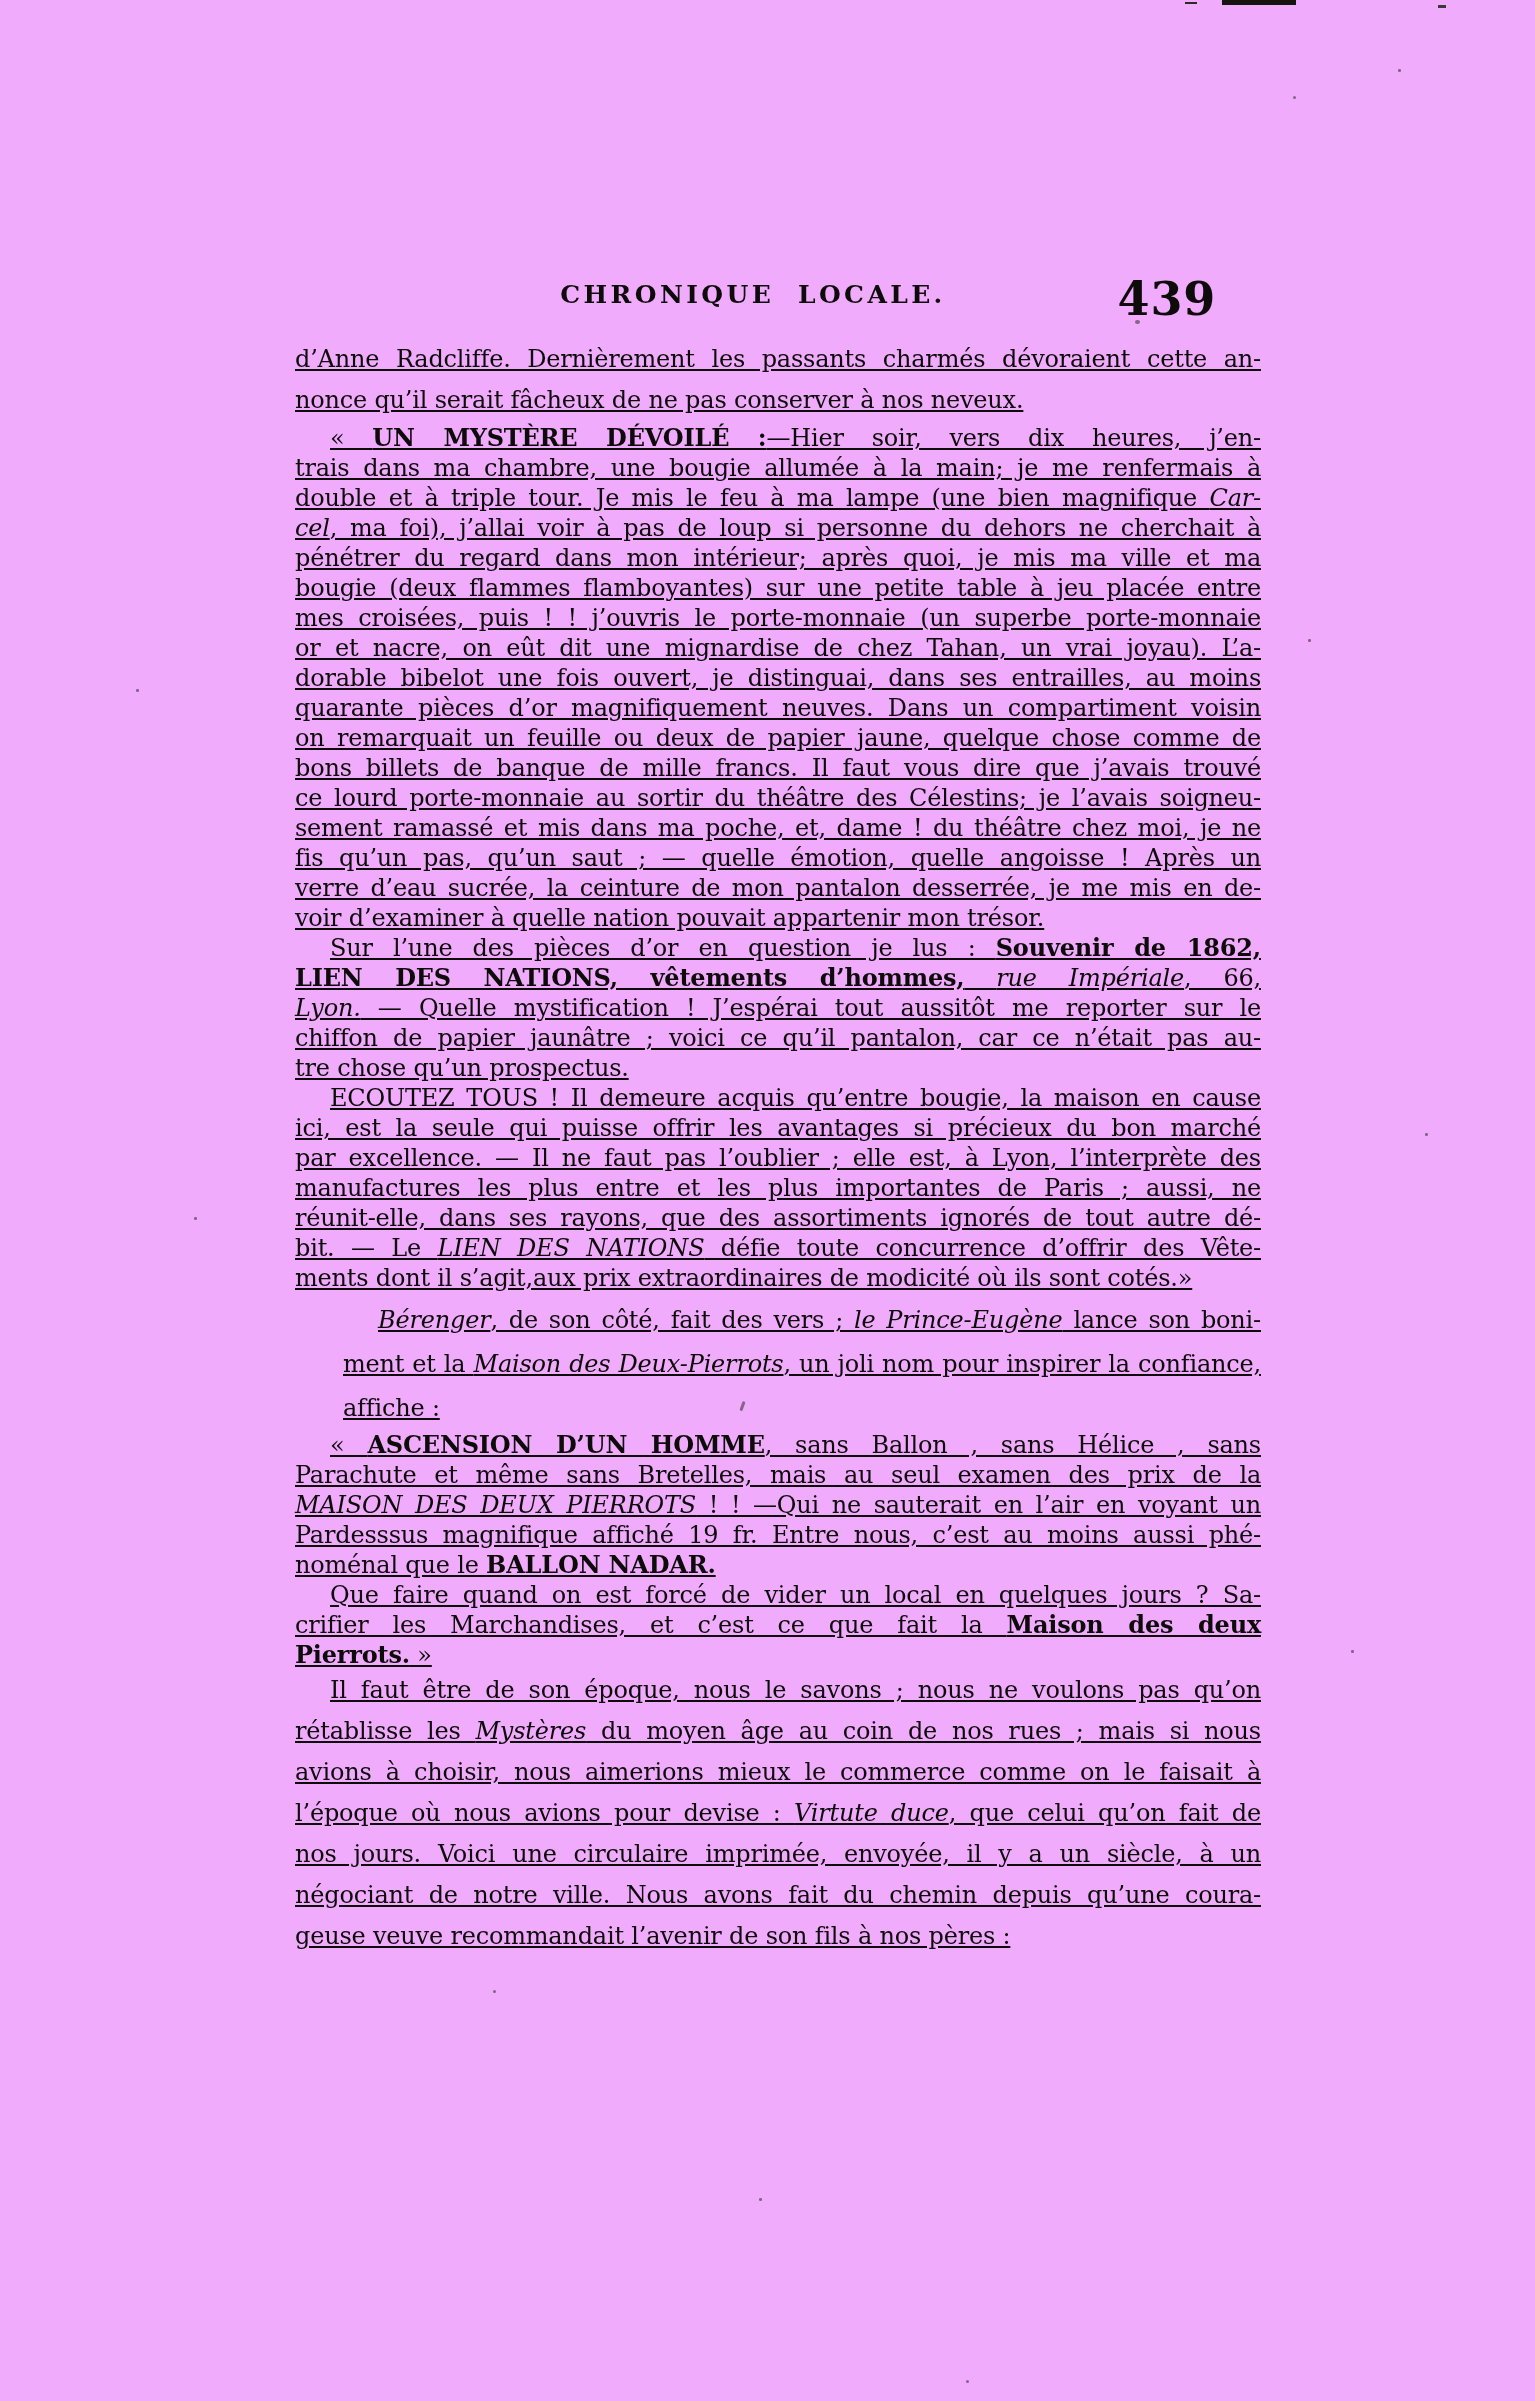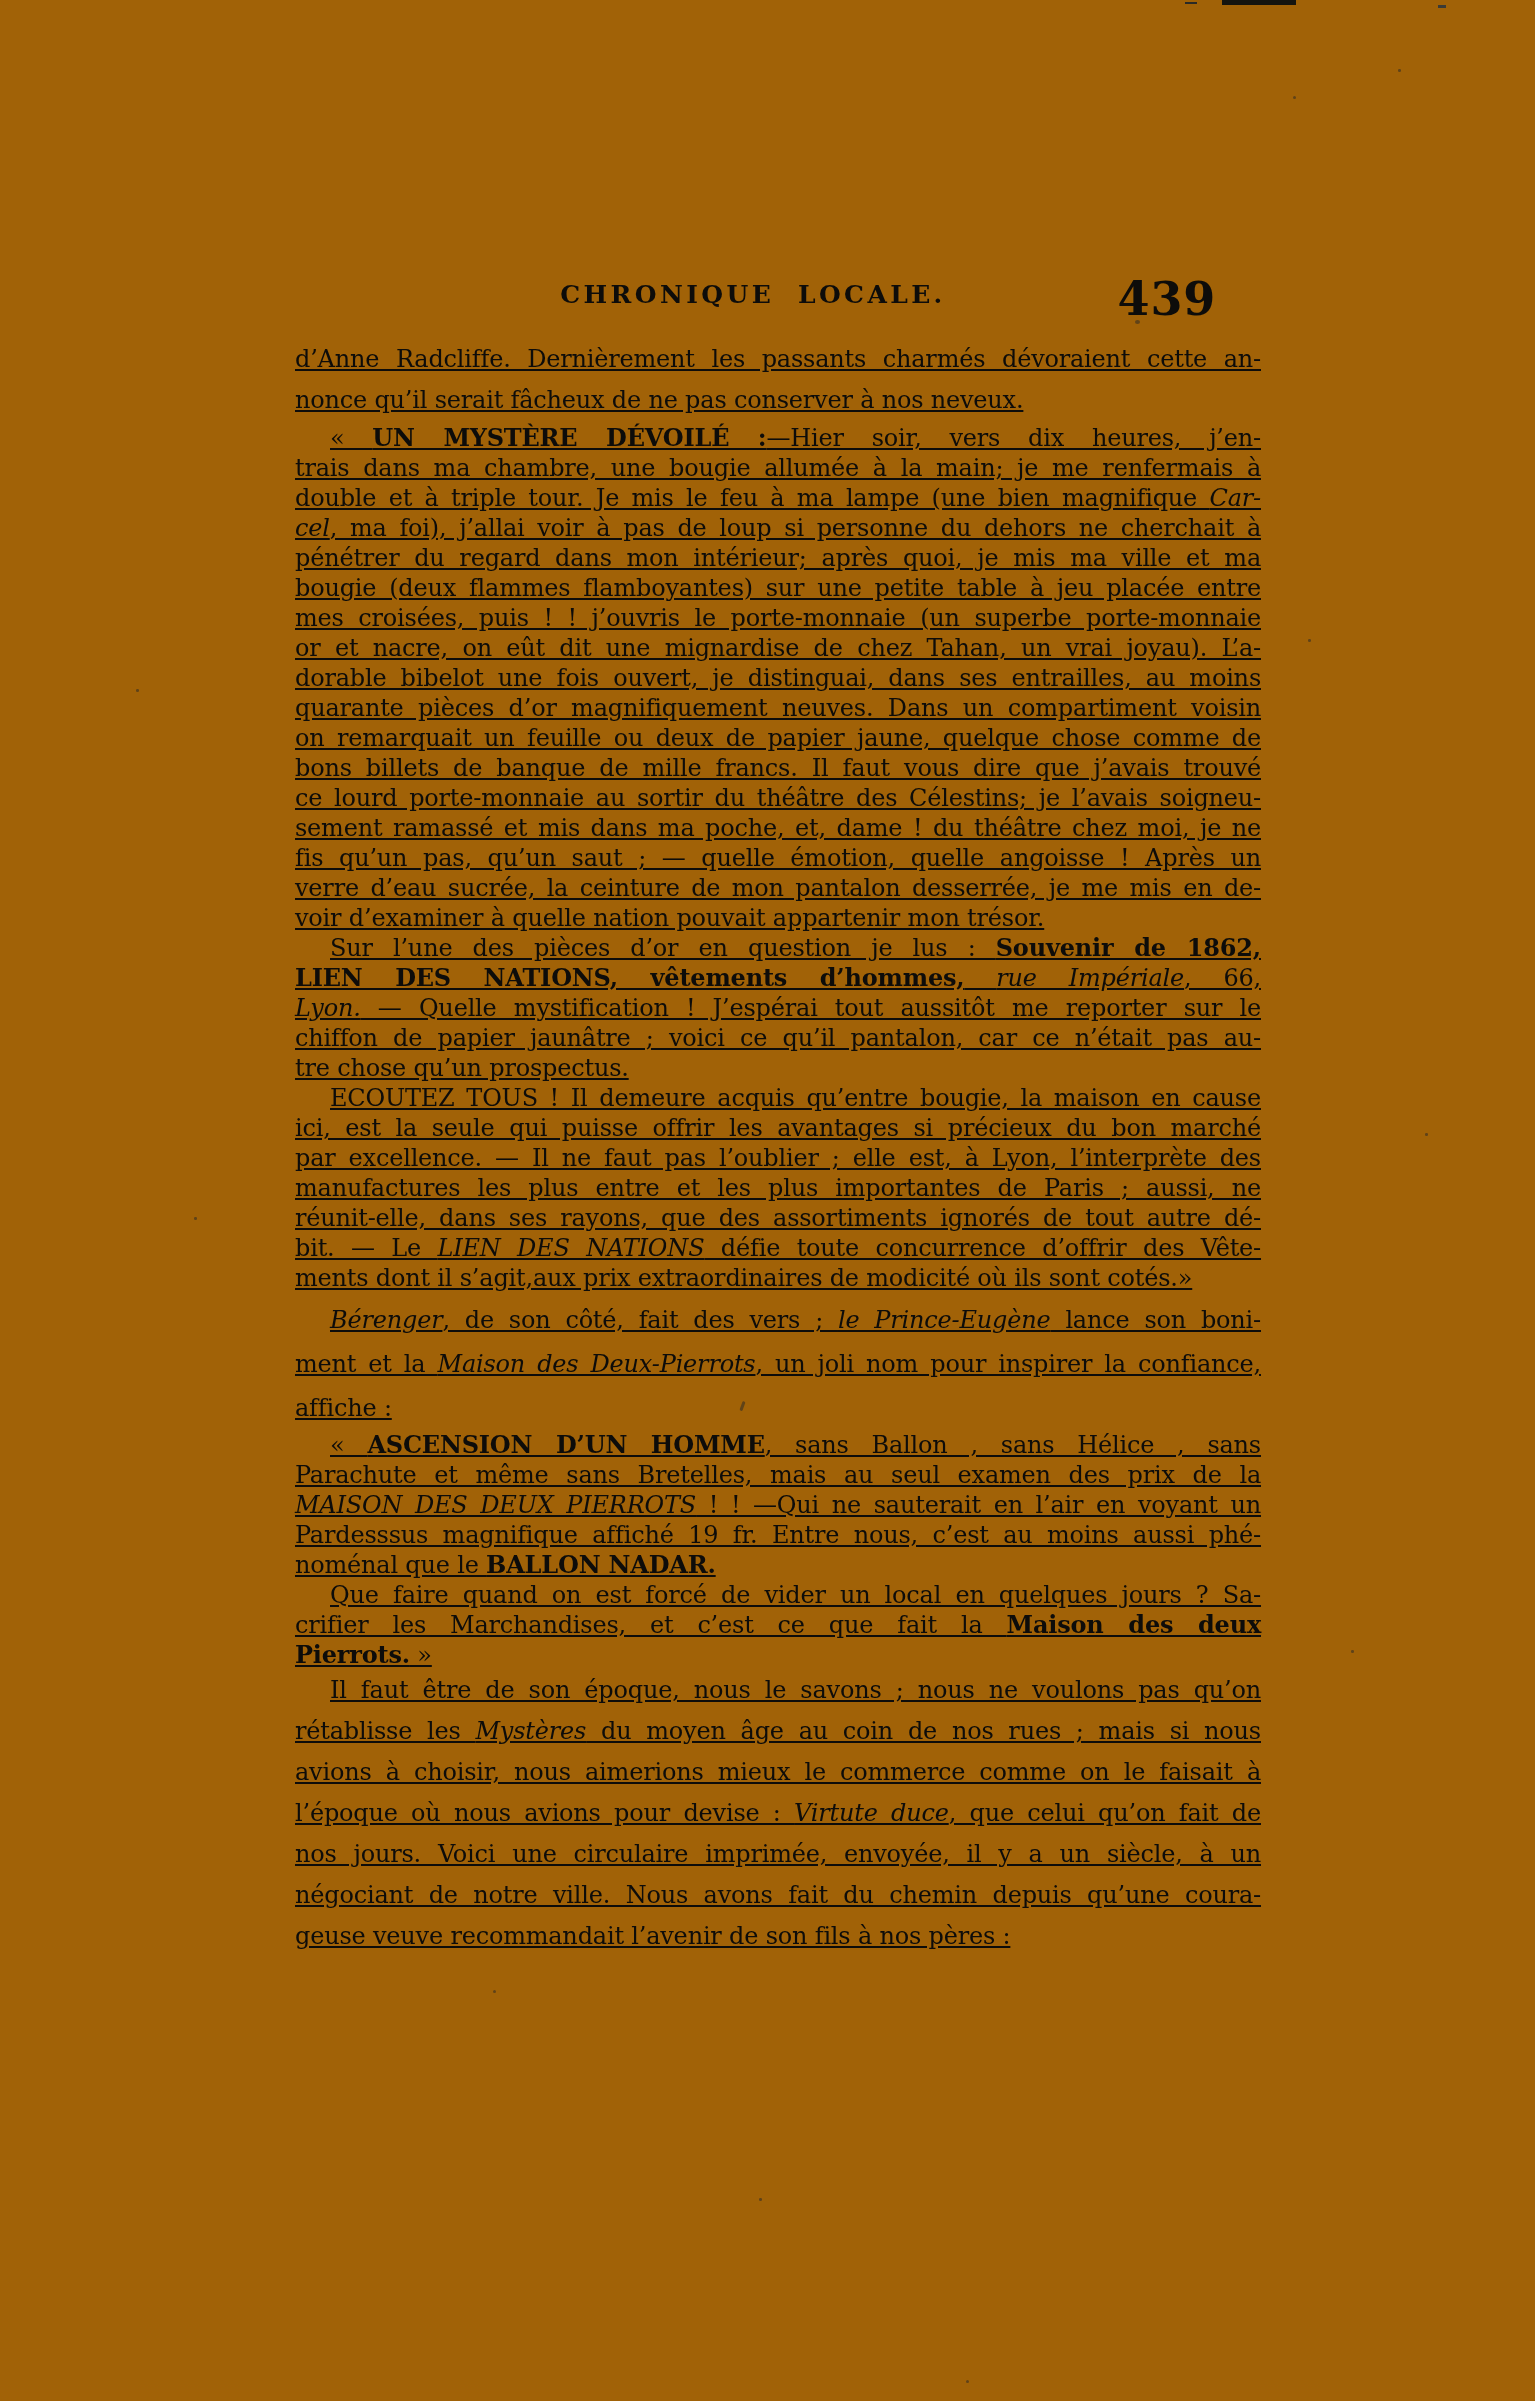--- a/index.html
+++ b/index.html
@@ -1,20 +1,20 @@
 <!DOCTYPE html>
 <html style="font-size:13.4px"><head>
 <meta charset="utf-8">
 <style>
   html, body { margin: 0; padding: 0; background: #e8e8e6; }
   .page {
     position: relative;
     width: 1536px;
     height: 2401px;
-    background: #a16207;
+    background: #f0abfc;
     font-family: "DejaVu Serif", "Liberation Serif", serif;
     color: #0d0c0a;
     overflow: hidden;
   }
   .top-rule {
     position: absolute;
     left: 1222px; top: 0;
     width: 74px; height: 5px;
     background: #15140f;
   }
@@ -61,21 +61,21 @@
   .block:nth-child(1) { margin-top: 20px; }
   .block:nth-child(2) { margin-top: 2px; }
   .block:nth-child(5) { margin-top: 5px; }
   .line {
     font-size: 24px;
     letter-spacing: -0.2px;
     white-space: normal;
   }
   .dense .line { line-height: 30px; }
   .loose .line { line-height: 41px; }
-  .wide  .line { line-height: 44px; }
+  .wide  .line { line-height: 44px; margin-left: 48px; }
   .line.j { text-align: justify; text-align-last: justify; }
   .line.ind { text-indent: 35px; }
   .line .b { font-weight: 700; }
   .line .i { font-style: italic; }
   
   .speck {
     position: absolute;
     background: #2b2a26;
     border-radius: 50%;
     opacity: 0.55;

